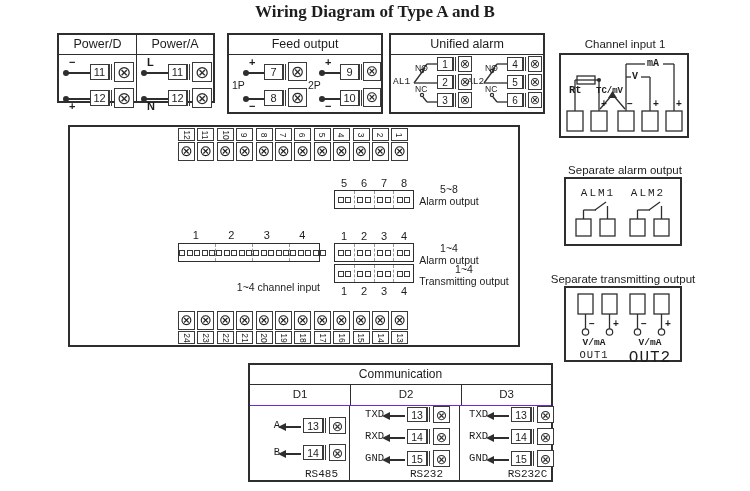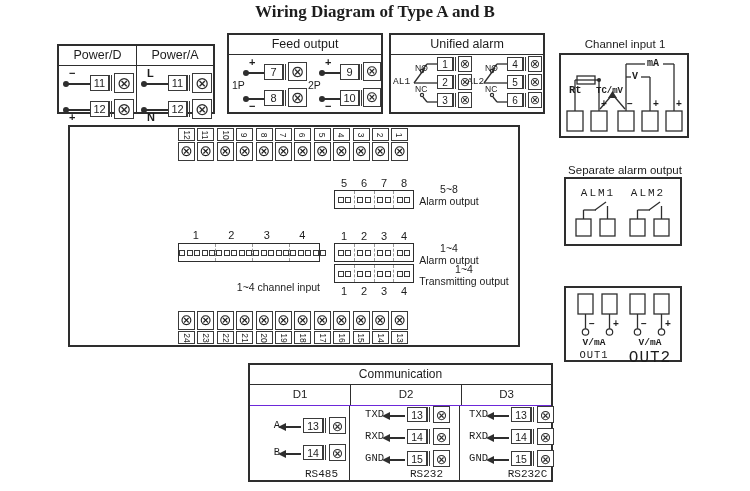--- a/index.html
+++ b/index.html
@@ -48,21 +48,21 @@
   .comm-col{position:absolute;top:0;bottom:0;box-sizing:border-box;}
   .comm-footer{position:absolute;left:0;right:0;bottom:0;text-align:center;font-size:11px;font-family:"Liberation Mono",monospace;padding-left:44px;}
 </style>
 </head>
 <body>
 
 <div class="stage">
 
   <div class="abs" style="left:0;top:2px;width:750px;text-align:center;font-family:'Liberation Serif',serif;font-weight:bold;font-size:17px;">Wiring Diagram of Type A and B</div>
 
-  <div class="box" style="left:57px;top:33px;width:158px;height:70px;margin-top:11px;">
+  <div class="box" style="left:57px;top:33px;width:158px;height:70px;">
     <div class="abs" style="left:77px;top:0;bottom:0;border-left:1px solid #2e2e2e;"></div>
     <div class="abs hdr" style="left:0;width:77px;">Power/D</div>
     <div class="abs hdr" style="left:78px;right:0;">Power/A</div>
 
     <span class="sign" style="left:10px;top:21px;">−</span>
     <span class="wire" style="left:5px;top:37px;width:26px;"></span>
     <span class="nbox" style="left:31px;top:29px;width:19px;height:16px;">11</span>
     <span class="nstrip" style="left:50px;top:29px;width:3px;height:16px;"></span>
     <span class="screw" style="left:55px;top:27px;width:20px;height:20px;font-size:17px;">⊗</span>
     <span class="sign" style="left:10px;top:65px;">+</span>
@@ -564,20 +564,21 @@
         <rect x="34" y="40" width="15" height="17"></rect>
       <line x1="71.5" y1="40" x2="71.5" y2="31"></line>
         <line x1="71.5" y1="31" x2="84" y2="31"></line>
       <line x1="83" y1="31" x2="94" y2="23"></line>
         <line x1="95.5" y1="40" x2="95.5" y2="27"></line>
       <rect x="64" y="40" width="15" height="17"></rect>
         <rect x="88" y="40" width="15" height="17"></rect>
     </svg>
   </div>
 
+  <div class="lbl" style="left:528px;top:273px;width:190px;font-size:11.5px;">Separate transmitting output</div>
   <div class="box" style="left:564px;top:286px;width:118px;height:76px;">
     <svg class="abs" style="left:0;top:0;" width="114" height="72">
       <rect x="12" y="6" width="15" height="20"></rect>
         <rect x="36" y="6" width="15" height="20"></rect>
       <rect x="64" y="6" width="15" height="20"></rect>
         <rect x="88" y="6" width="15" height="20"></rect>
       <line x1="19.5" y1="26" x2="19.5" y2="41"></line>
         <line x1="43.5" y1="26" x2="43.5" y2="41"></line>
       <line x1="71.5" y1="26" x2="71.5" y2="41"></line>
         <line x1="95.5" y1="26" x2="95.5" y2="41"></line>

